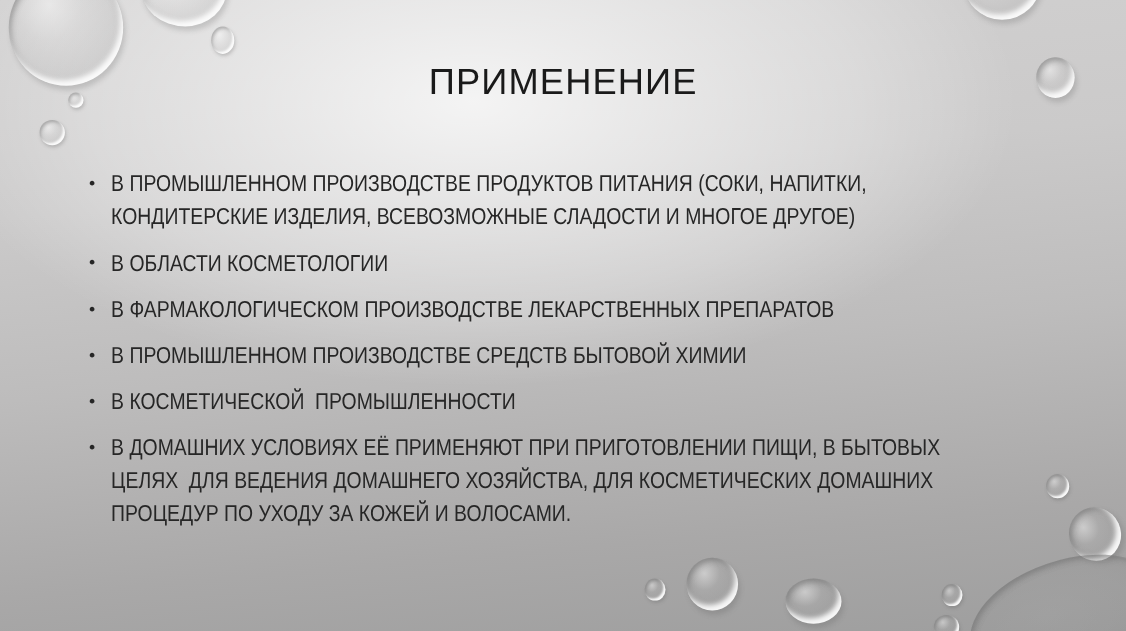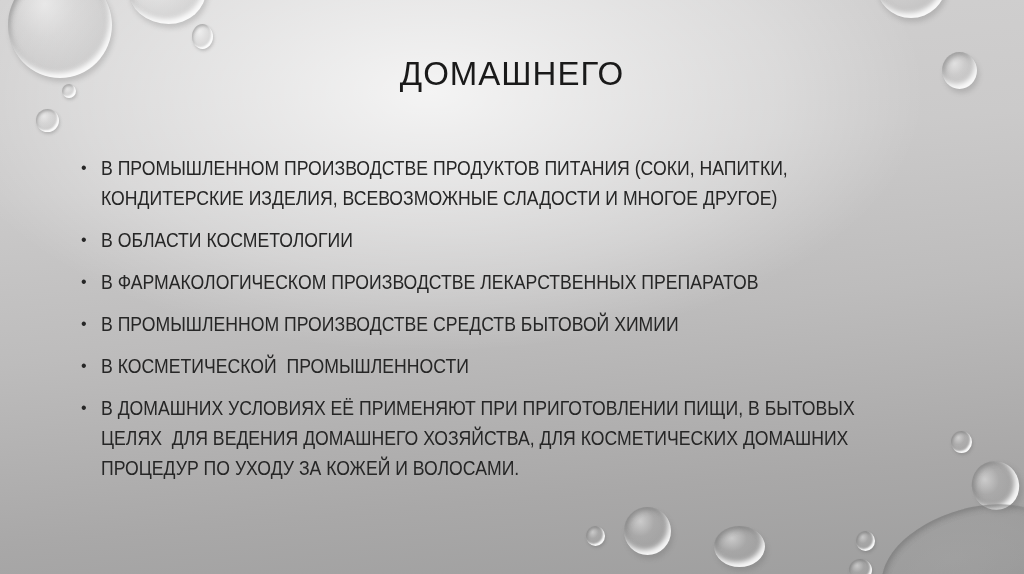--- a/index.html
+++ b/index.html
@@ -112,21 +112,21 @@
   <div class="bubble small" style="left:586px; top:526px; width:19px; height:20px;"></div>
   <div class="bubble" style="left:624px; top:507px; width:47px; height:48px;"></div>
   <div class="bubble" style="left:714px; top:526px; width:51px; height:41px;"></div>
 
   <div class="bubble small" style="left:951px; top:431px; width:21px; height:22px;"></div>
   <div class="bubble tilt" style="left:972px; top:461px; width:47px; height:49px;"></div>
   <div class="bubble kidney" style="left:878px; top:508px; width:190px; height:100px;"></div>
   <div class="bubble small" style="left:856px; top:531px; width:19px; height:20px;"></div>
   <div class="bubble small" style="left:849px; top:559px; width:23px; height:22px;"></div>
 
-  <div class="title">ДОМАШНЕГО</div>
+  <div class="title">ПРИМЕНЕНИЕ</div>
 
   <ul class="bullets">
     <li>
       <span class="bullet-dot">•</span>
       <span class="bullet-text">В ПРОМЫШЛЕННОМ ПРОИЗВОДСТВЕ ПРОДУКТОВ ПИТАНИЯ (СОКИ, НАПИТКИ,
 КОНДИТЕРСКИЕ ИЗДЕЛИЯ, ВСЕВОЗМОЖНЫЕ СЛАДОСТИ И МНОГОЕ ДРУГОЕ)</span>
     </li>
     <li>
       <span class="bullet-dot">•</span>
       <span class="bullet-text">В ОБЛАСТИ КОСМЕТОЛОГИИ</span>

